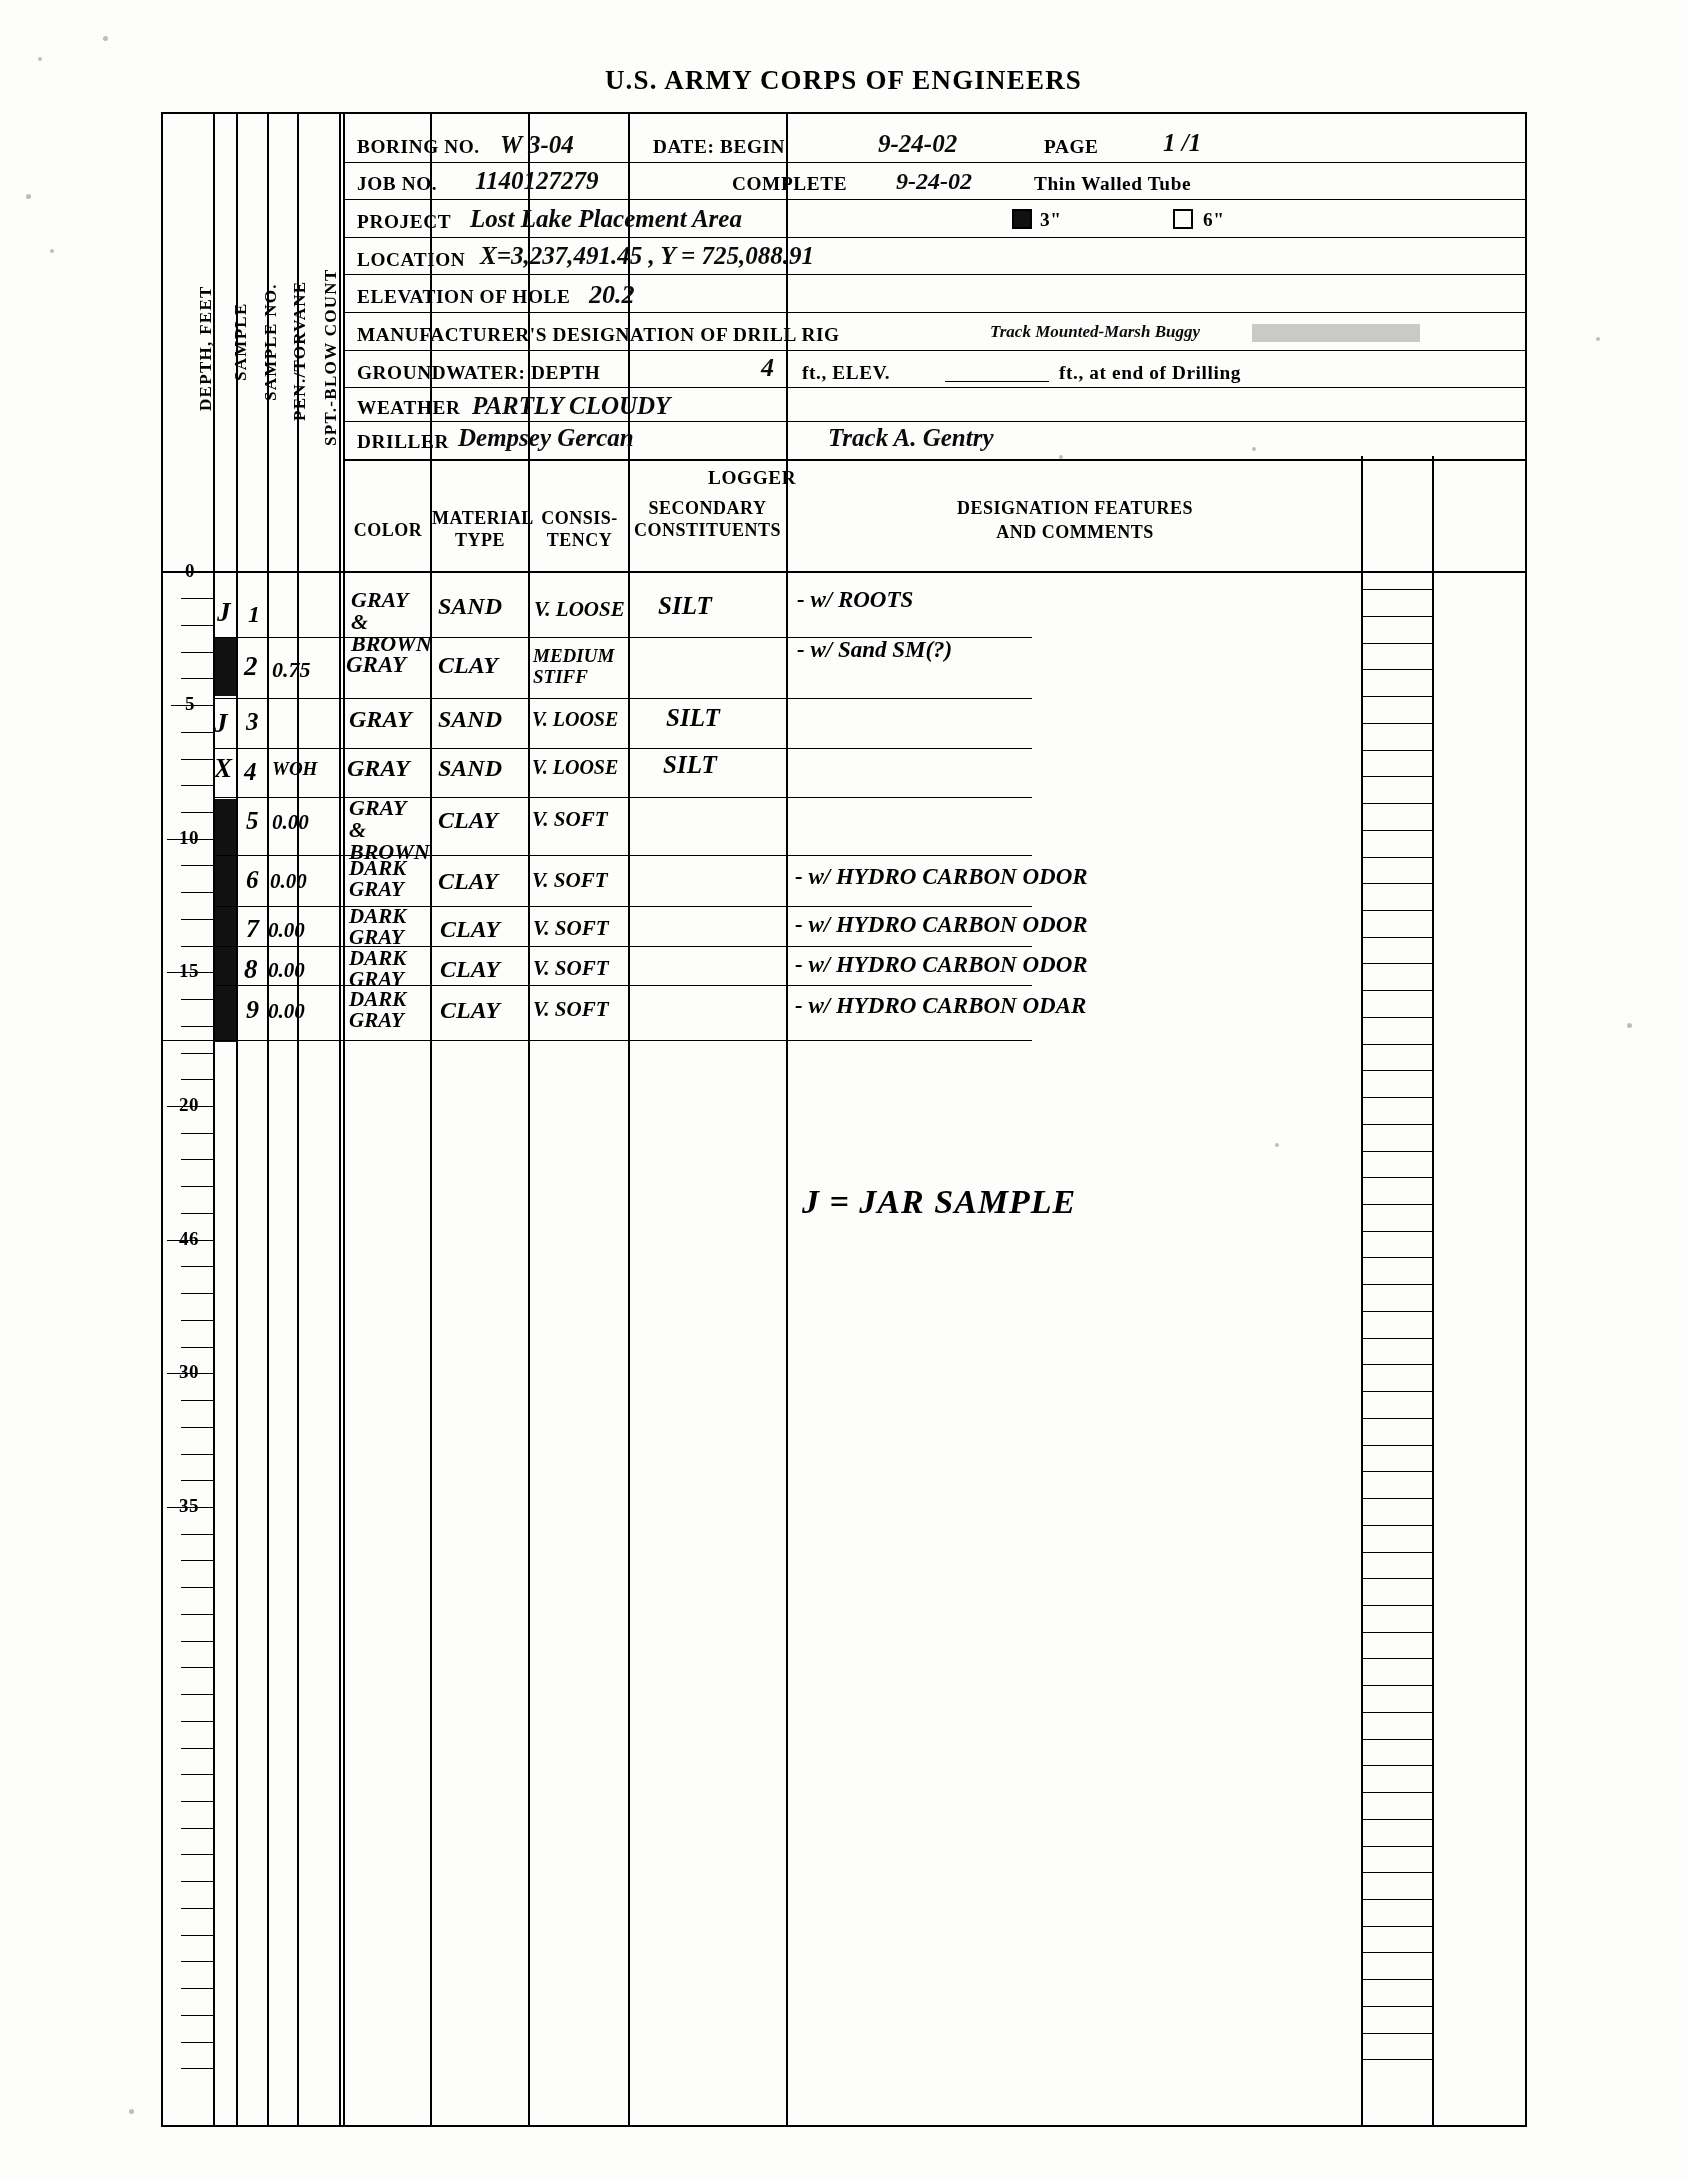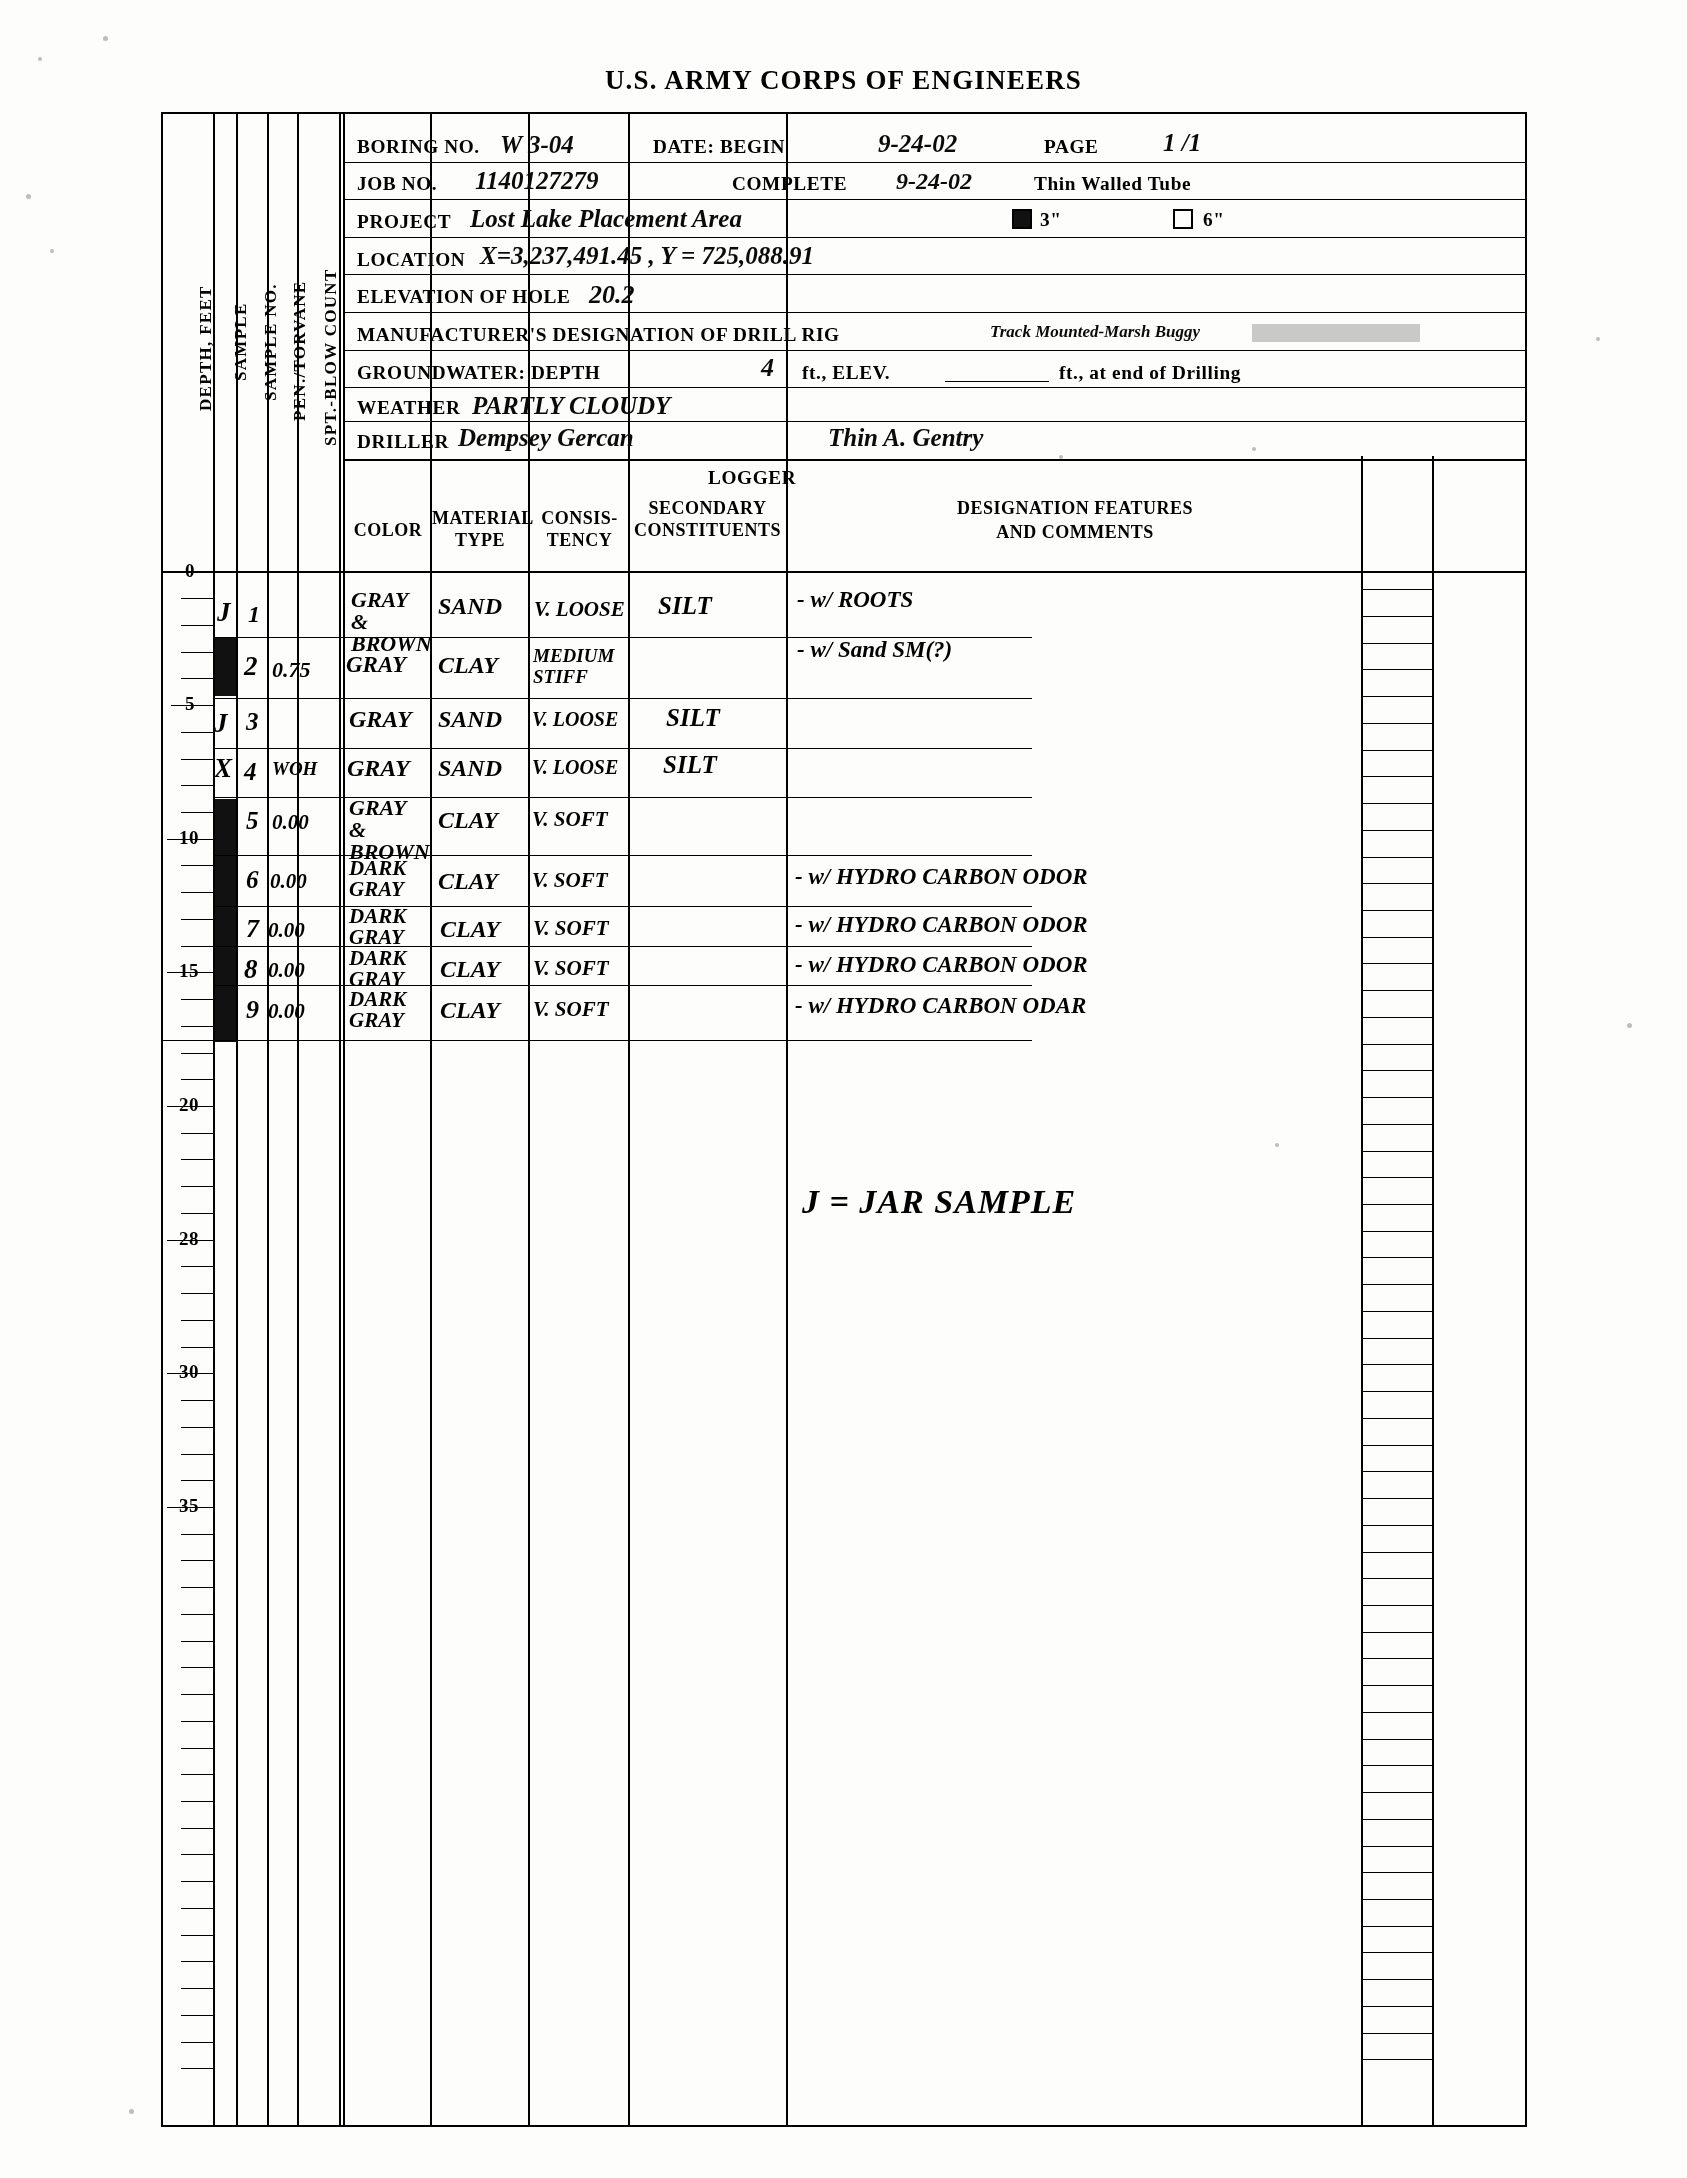--- a/index.html
+++ b/index.html
@@ -112,21 +112,21 @@
     <div class="lbl" style="left:639px;top:248px;">ft., ELEV.</div>
     <div class="hline" style="top:267px;left:782px;width:104px;"></div>
     <div class="lbl" style="left:896px;top:248px;">ft., at end of Drilling</div>
 
     <div class="lbl" style="left:194px;top:283px;">WEATHER</div>
     <div class="hw" style="left:309px;top:278px;font-size:25px;">PARTLY CLOUDY</div>
 
     <div class="lbl" style="left:194px;top:317px;">DRILLER</div>
     <div class="hw" style="left:295px;top:310px;font-size:25px;">Dempsey Gercan</div>
     <div class="lbl" style="left:545px;top:317px;margin-top:36px;">LOGGER</div>
-    <div class="hw" style="left:665px;top:310px;font-size:25px;">Thin A. Gentry</div>
+    <div class="hw" style="left:665px;top:310px;font-size:25px;">Track A. Gentry</div>
 
     <div class="hline" style="top:345px;left:182px;right:0;border-top:2px solid #000;"></div>
     <div class="hline" style="top:457px;left:0;right:0;border-top:2px solid #000;"></div>
 
     <div class="colhead" style="left:183px;top:406px;width:84px;">COLOR</div>
     <div class="colhead" style="left:269px;top:394px;width:96px;">MATERIAL</div>
     <div class="colhead" style="left:269px;top:416px;width:96px;">TYPE</div>
     <div class="colhead" style="left:368px;top:394px;width:97px;">CONSIS-</div>
     <div class="colhead" style="left:368px;top:416px;width:97px;">TENCY</div>
     <div class="colhead" style="left:467px;top:384px;width:155px;">SECONDARY</div>
@@ -190,21 +190,21 @@
     <div class="tick" style="left:18px;top:1874px;width:32px;"></div>
     <div class="tick" style="left:18px;top:1901px;width:32px;"></div>
     <div class="tick" style="left:18px;top:1928px;width:32px;"></div>
     <div class="tick" style="left:18px;top:1954px;width:32px;"></div>
 
     <div class="dlabel" style="left:22px;top:446px;">0</div>
     <div class="dlabel" style="left:22px;top:579px;">5</div>
     <div class="dlabel" style="left:16px;top:713px;">10</div>
     <div class="dlabel" style="left:16px;top:846px;">15</div>
     <div class="dlabel" style="left:16px;top:980px;">20</div>
-    <div class="dlabel" style="left:16px;top:1114px;">28</div>
+    <div class="dlabel" style="left:16px;top:1114px;">46</div>
     <div class="dlabel" style="left:16px;top:1247px;">30</div>
     <div class="dlabel" style="left:16px;top:1381px;">35</div>
 
     <div class="tick" style="left:8px;top:457px;width:14px;"></div>
     <div class="tick" style="left:8px;top:591px;width:14px;"></div>
     <div class="tick" style="left:4px;top:725px;width:14px;"></div>
     <div class="tick" style="left:4px;top:858px;width:14px;"></div>
     <div class="tick" style="left:4px;top:992px;width:14px;"></div>
     <div class="tick" style="left:4px;top:1126px;width:14px;"></div>
     <div class="tick" style="left:4px;top:1259px;width:14px;"></div>

